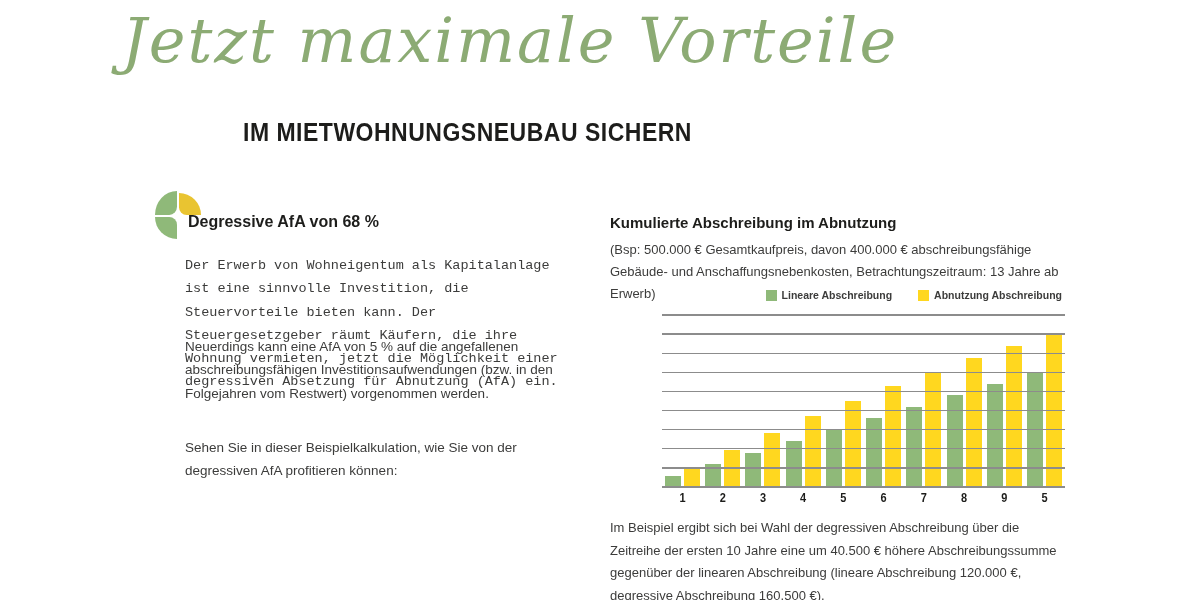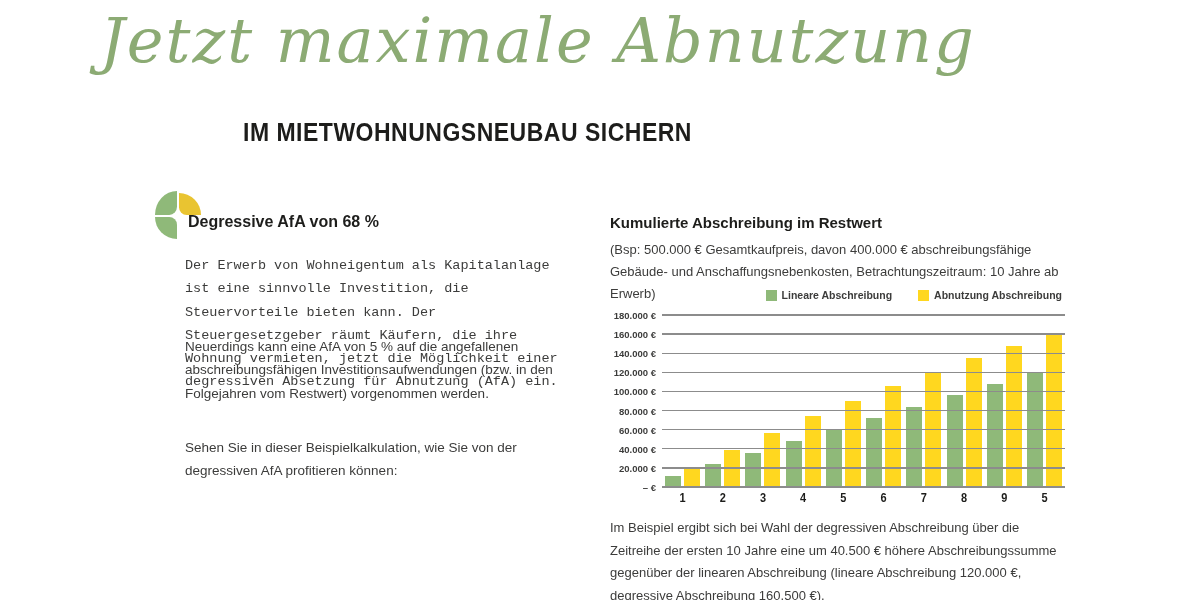--- a/index.html
+++ b/index.html
@@ -88,60 +88,48 @@
   .x-label { width: 35px; text-align: center; font-size: 11px; font-weight: 700; color: #1d1d1b; transform: scaleY(1.08); }
 
   .footnote {
     position: absolute; left: 610px; top: 517px; width: 460px;
     font-size: 13px; line-height: 22.5px; color: #3c3c3b;
   }
 </style>
 </head>
 <body>
 
-<div class="script-title">Jetzt maximale Abnutzung</div>
+<div class="script-title">Jetzt maximale Vorteile</div>
 <div class="sub-title">IM MIETWOHNUNGSNEUBAU SICHERN</div>
 
 <div class="plant-icon">
   <div class="petal petal-top-green"></div>
   <div class="petal petal-top-yellow"></div>
   <div class="petal petal-bottom-green"></div>
 </div>
 <div class="left-heading">Degressive AfA von 68 %</div>
 <div class="left-para para-1">Der Erwerb von Wohneigentum als Kapitalanlage ist eine sinnvolle Investition, die Steuervorteile bieten kann. Der Steuergesetzgeber räumt Käufern, die ihre Wohnung vermieten, jetzt die Möglichkeit einer degressiven Absetzung für Abnutzung (AfA) ein.</div>
 <div class="left-para para-2">Neuerdings kann eine AfA von 5 % auf die angefallenen abschreibungsfähigen Investitionsaufwendungen (bzw. in den Folgejahren vom Restwert) vorgenommen werden.</div>
 <div class="left-para para-3">Sehen Sie in dieser Beispielkalkulation, wie Sie von der degressiven AfA profitieren können:</div>
 
-<div class="chart-title">Kumulierte Abschreibung im Restwert</div>
-<div class="chart-subtitle">(Bsp: 500.000 € Gesamtkaufpreis, davon 400.000 € abschreibungsfähige Gebäude- und Anschaffungsnebenkosten, Betrachtungszeitraum: 10 Jahre ab Erwerb)</div>
+<div class="chart-title">Kumulierte Abschreibung im Abnutzung</div>
+<div class="chart-subtitle">(Bsp: 500.000 € Gesamtkaufpreis, davon 400.000 € abschreibungsfähige Gebäude- und Anschaffungsnebenkosten, Betrachtungszeitraum: 13 Jahre ab Erwerb)</div>
 
 <div class="chart-legend">
     <div class="legend-item">
       <span class="legend-swatch" style="background: rgb(143, 185, 121);"></span>
       <span class="legend-label">Lineare Abschreibung</span>
     </div>
     <div class="legend-item">
       <span class="legend-swatch" style="background: rgb(255, 215, 31);"></span>
       <span class="legend-label">Abnutzung Abschreibung</span>
     </div>
   </div>
 
 <div class="chart-area">
-  <div class="y-axis">
-      <div class="y-tick" style="top: 0%;">180.000 €</div>
-      <div class="y-tick" style="top: 11.1111%;">160.000 €</div>
-      <div class="y-tick" style="top: 22.2222%;">140.000 €</div>
-      <div class="y-tick" style="top: 33.3333%;">120.000 €</div>
-      <div class="y-tick" style="top: 44.4444%;">100.000 €</div>
-      <div class="y-tick" style="top: 55.5556%;">80.000 €</div>
-      <div class="y-tick" style="top: 66.6667%;">60.000 €</div>
-      <div class="y-tick" style="top: 77.7778%;">40.000 €</div>
-      <div class="y-tick" style="top: 88.8889%;">20.000 €</div>
-      <div class="y-tick" style="top: 100%;">– €</div>
-    </div>
   <div class="plot">
     <div class="bars">
         <div class="bar-group">
           <div class="bar" style="height: 6.66667%; background: rgb(143, 185, 121);"></div>
           <div class="bar" style="height: 11.1111%; background: rgb(255, 215, 31);"></div>
         </div>
         <div class="bar-group">
           <div class="bar" style="height: 13.3333%; background: rgb(143, 185, 121);"></div>
           <div class="bar" style="height: 21.6667%; background: rgb(255, 215, 31);"></div>
         </div>

